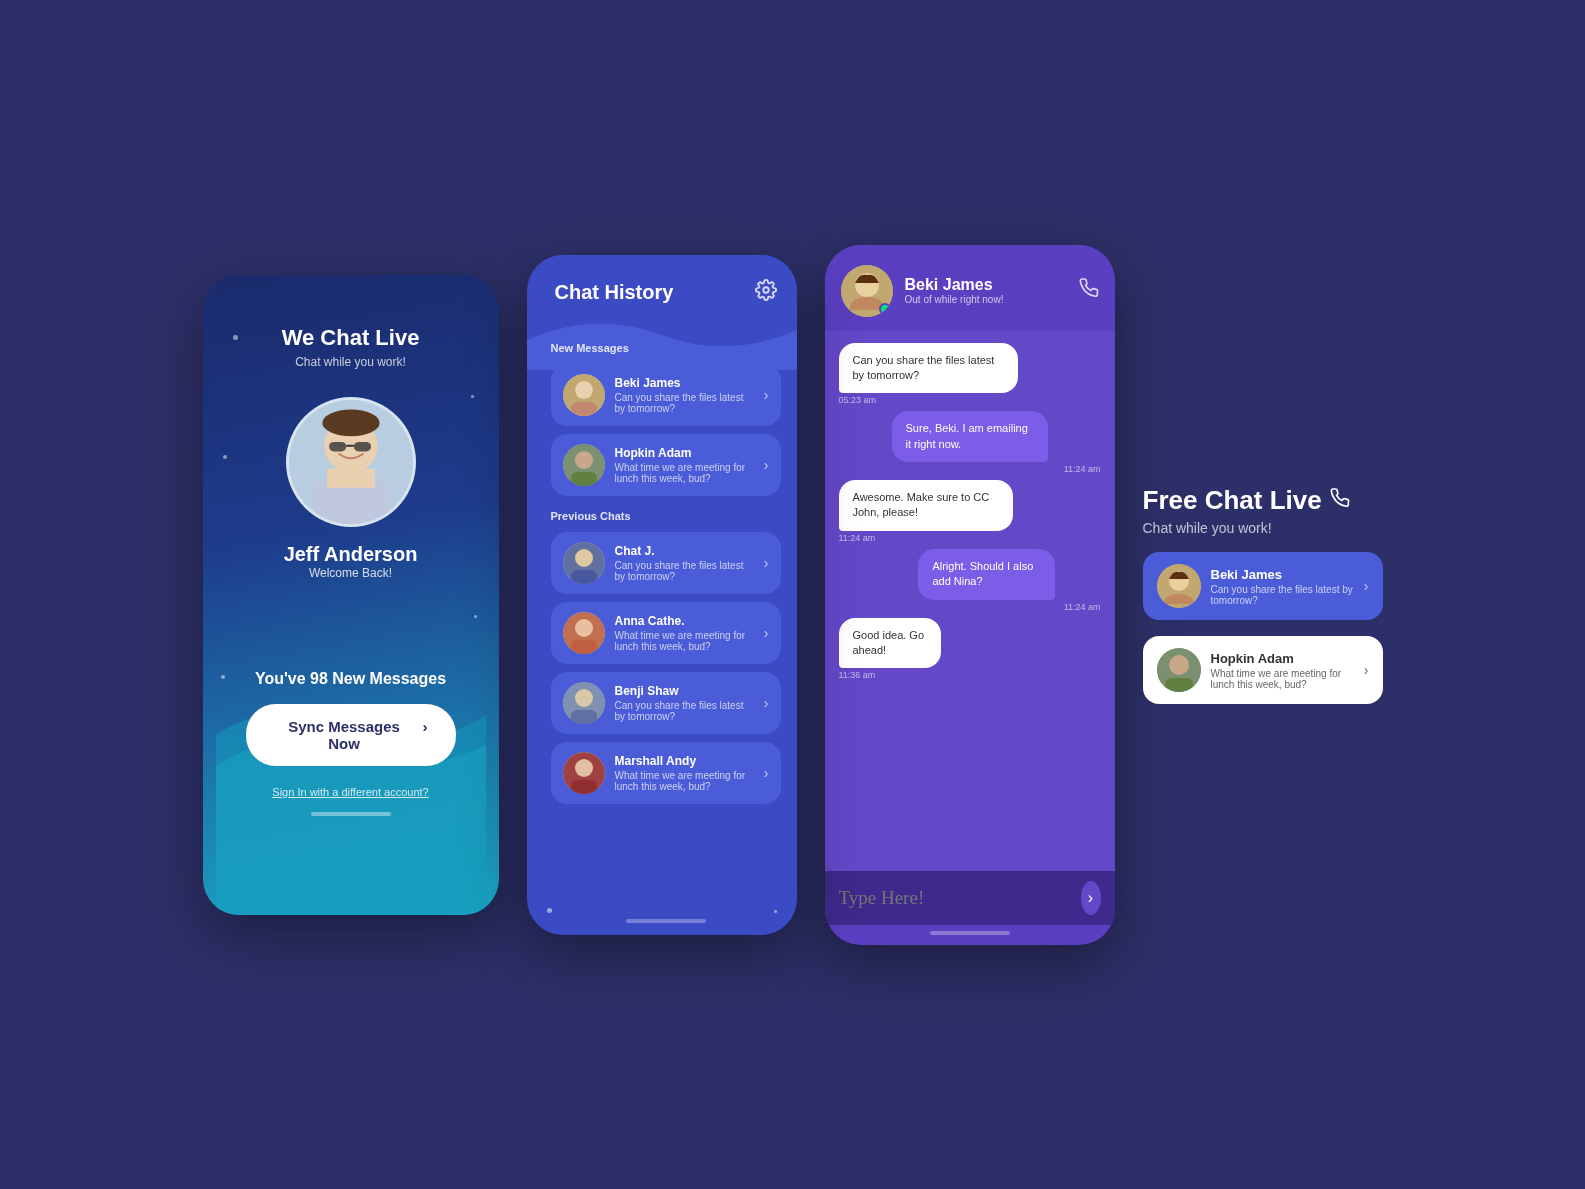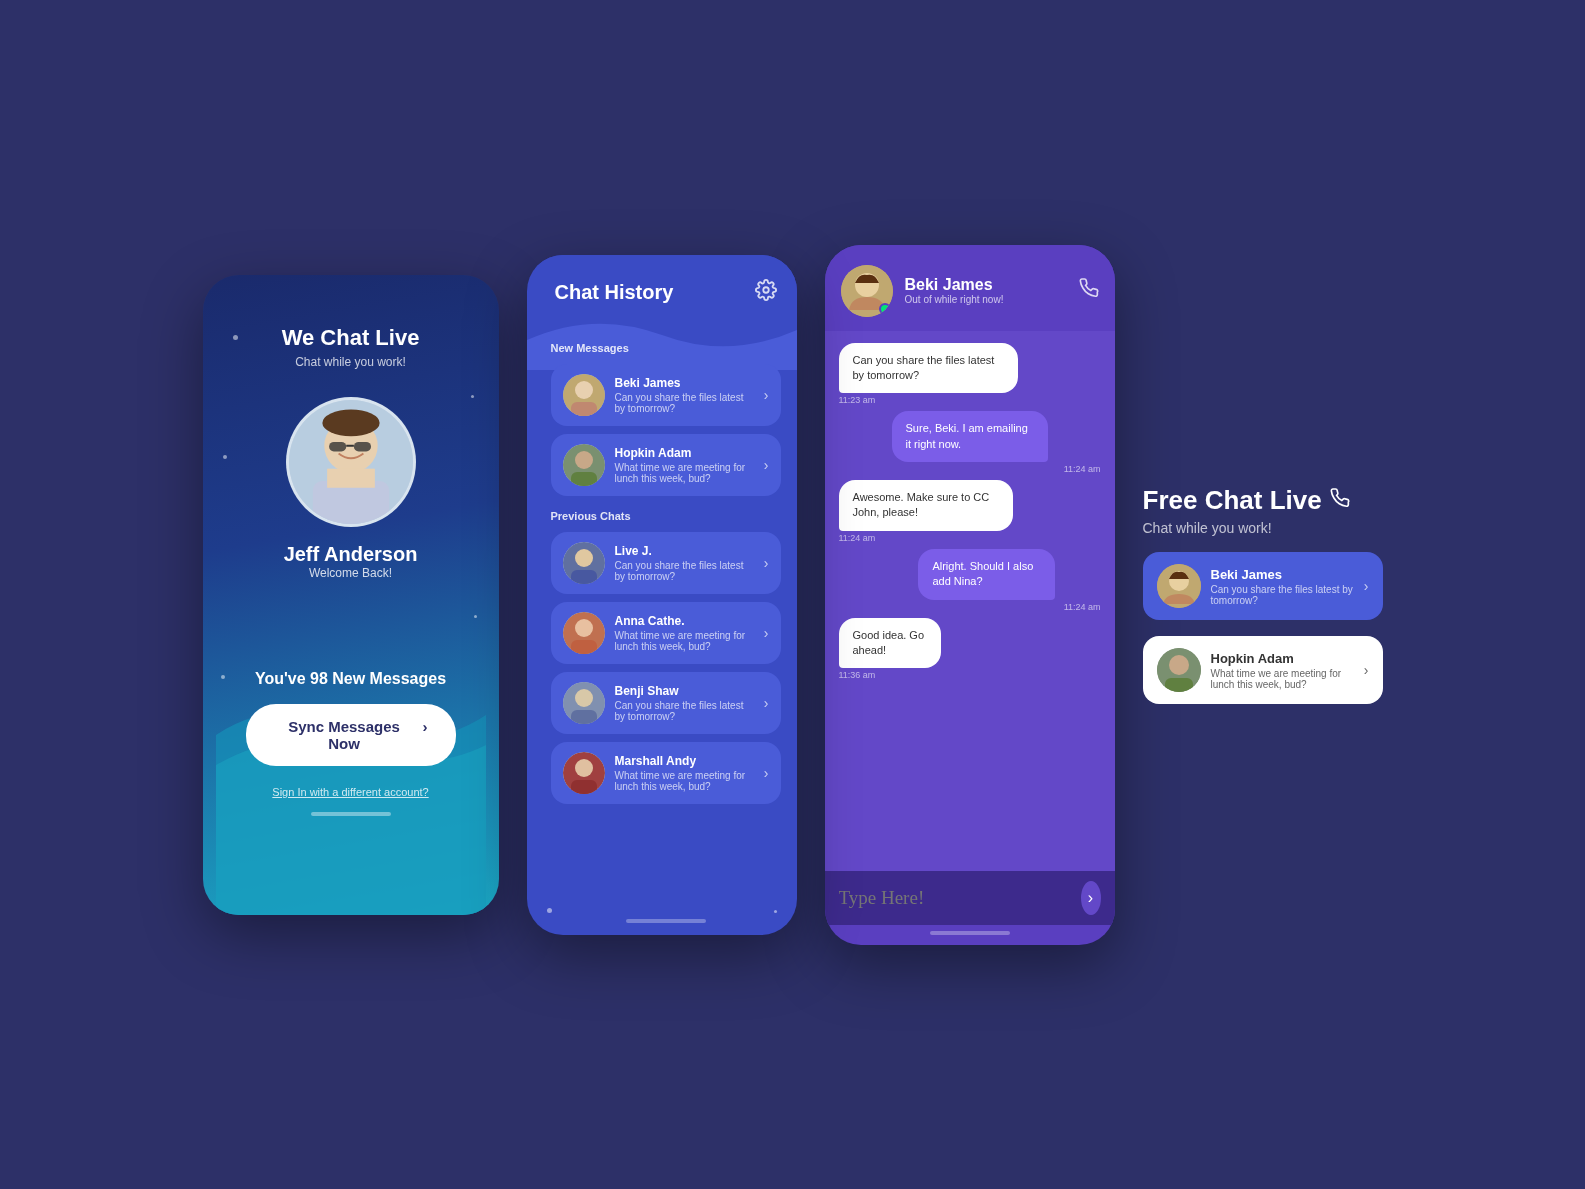--- a/index.html
+++ b/index.html
@@ -515,21 +515,21 @@
 
       <div class="chat-item">
         <div class="chat-item-avatar">
           <svg width="42" height="42" viewBox="0 0 42 42">
             <rect width="42" height="42" rx="21" fill="#6070a0"></rect>
             <circle cx="21" cy="16" r="9" fill="#e0c8a0"></circle>
             <rect x="8" y="28" width="26" height="16" rx="6" fill="#4858a0"></rect>
           </svg>
         </div>
         <div class="chat-item-info">
-          <div class="chat-item-name">Live J.</div>
+          <div class="chat-item-name">Chat J.</div>
           <div class="chat-item-preview">Can you share the files latest by tomorrow?</div>
         </div>
         <span class="chat-chevron">›</span>
       </div>
 
       <div class="chat-item">
         <div class="chat-item-avatar">
           <svg width="42" height="42" viewBox="0 0 42 42">
             <rect width="42" height="42" rx="21" fill="#c07050"></rect>
             <circle cx="21" cy="16" r="9" fill="#e8c0a0"></circle>
@@ -600,21 +600,21 @@
         <svg width="20" height="20" viewBox="0 0 24 24" fill="none" stroke="rgba(255,255,255,0.8)" stroke-width="2">
           <path d="M22 16.92v3a2 2 0 0 1-2.18 2 19.79 19.79 0 0 1-8.63-3.07A19.5 19.5 0 0 1 4.69 12 19.79 19.79 0 0 1 1.62 3.38 2 2 0 0 1 3.6 1.21h3a2 2 0 0 1 2 1.72c.127.96.361 1.903.7 2.81a2 2 0 0 1-.45 2.11L7.91 8.77a16 16 0 0 0 6.29 6.29l1.63-1.63a2 2 0 0 1 2.11-.45c.907.339 1.85.573 2.81.7A2 2 0 0 1 22 16.92z"></path>
         </svg>
       </span>
     </div>
 
     <div class="screen3-body">
 
       <div style="align-self:flex-start;">
         <div class="msg-bubble msg-received">Can you share the files latest by tomorrow?</div>
-        <div class="msg-time left">11:23 am</div>
+        <div class="msg-time left">05:23 am</div>
       </div>
 
       <div style="align-self:flex-end;">
         <div class="msg-bubble msg-sent">Sure, Beki. I am emailing it right now.</div>
         <div class="msg-time">11:24 am</div>
       </div>
 
       <div style="align-self:flex-start;">
         <div class="msg-bubble msg-received">Awesome. Make sure to CC John, please!</div>
         <div class="msg-time left">11:24 am</div>

